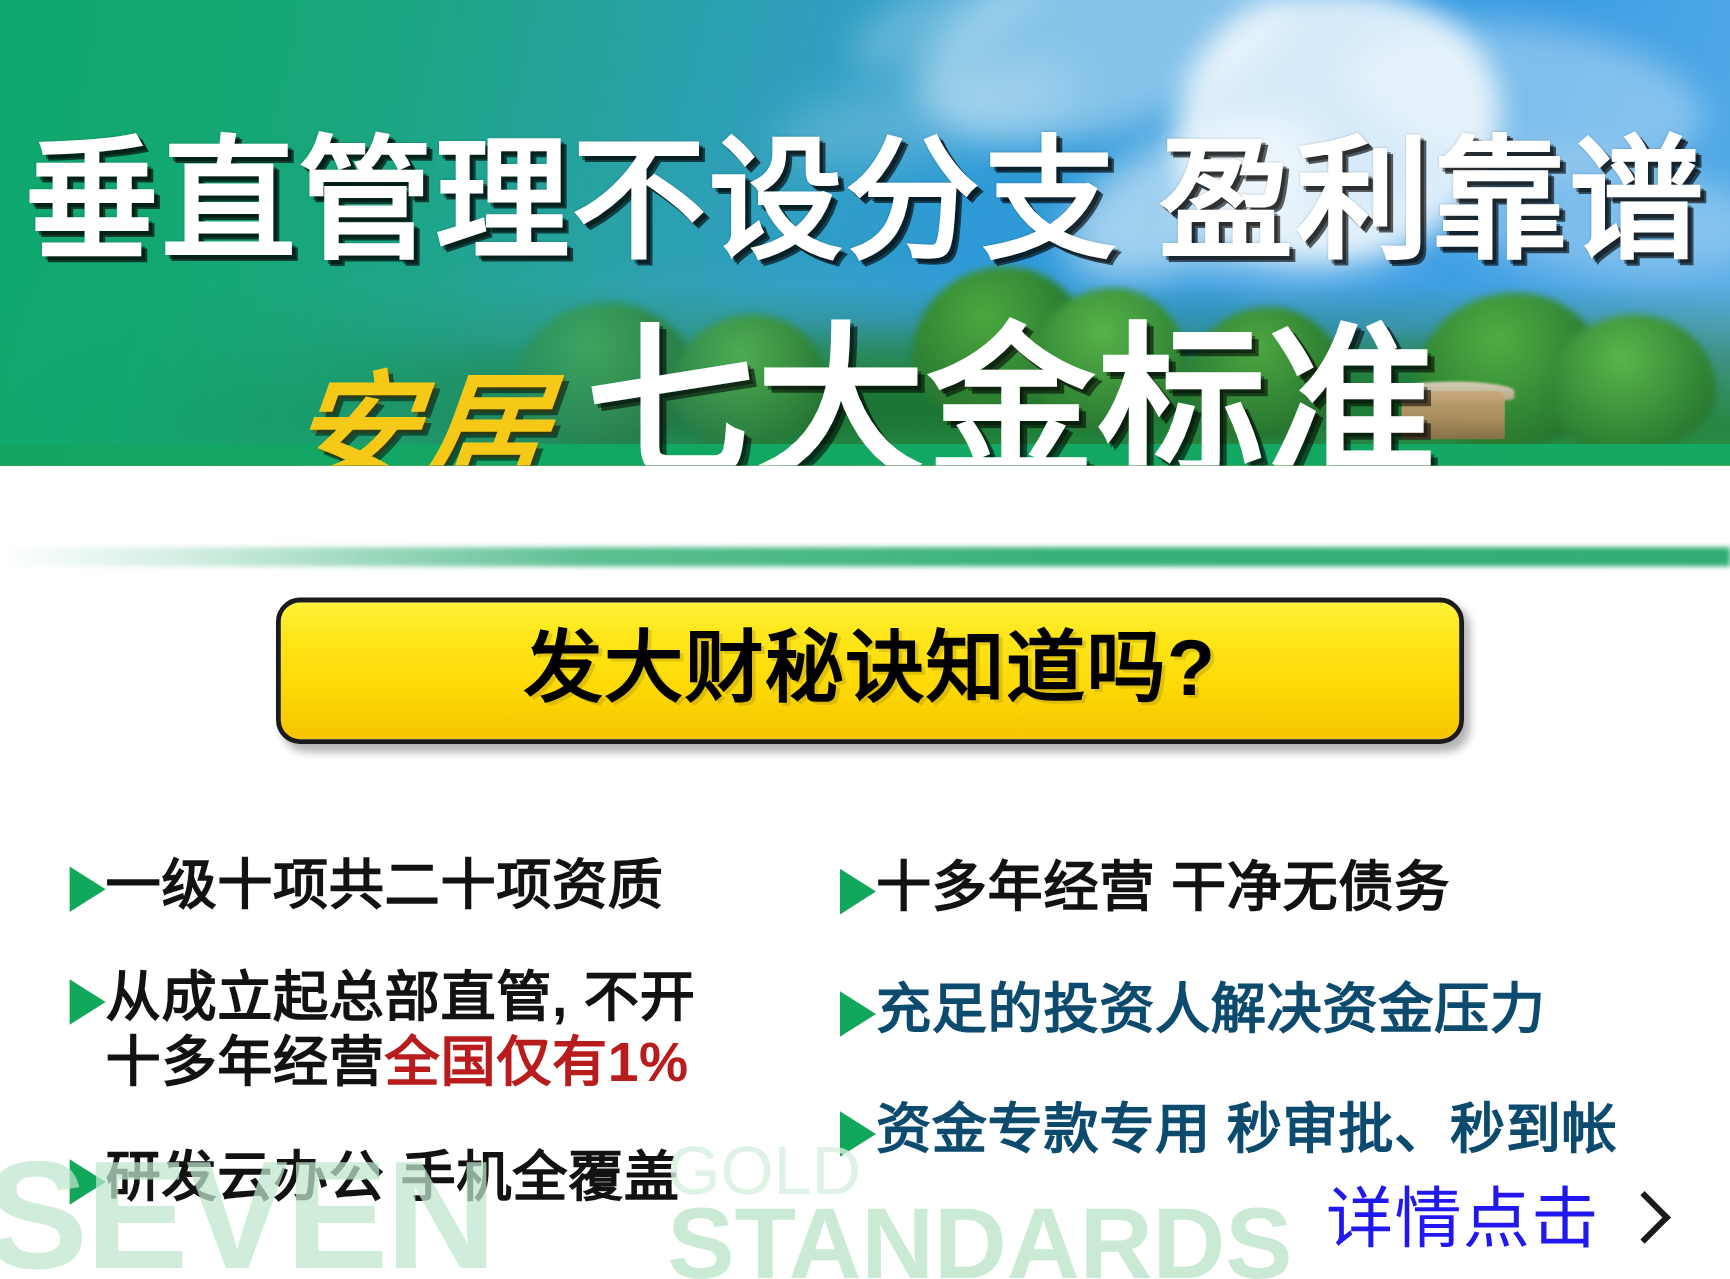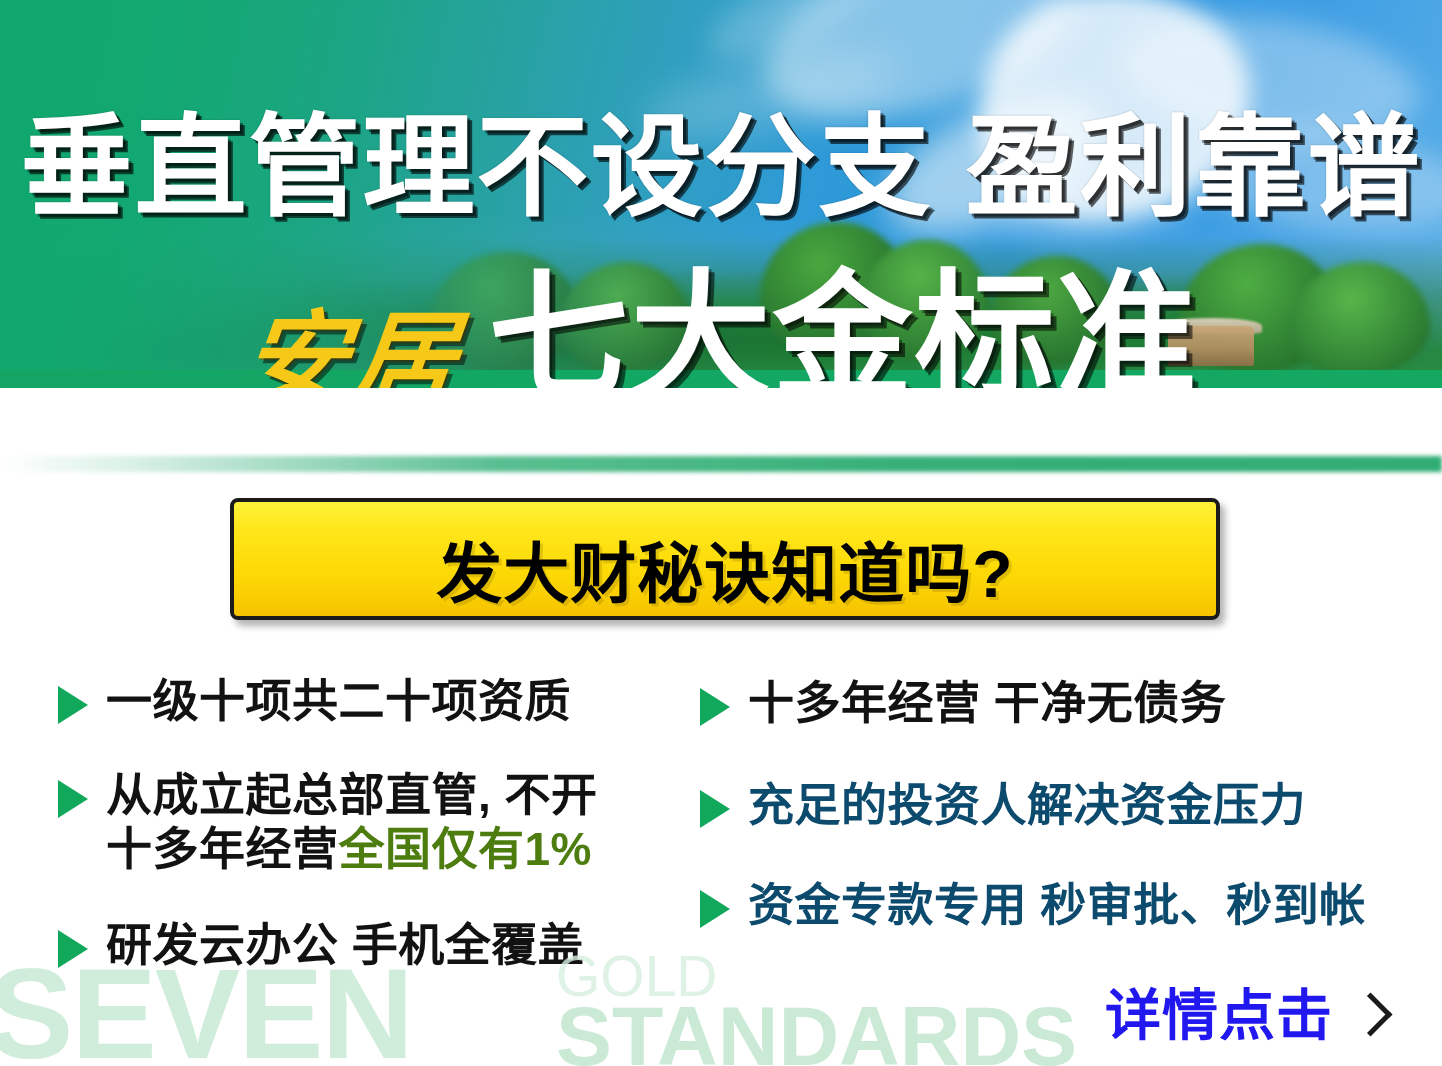--- a/index.html
+++ b/index.html
@@ -168,24 +168,24 @@
       6px 6px 0 rgba(0,0,0,.55),
       3px 3px 0 rgba(0,0,0,.40);
   }
 
   
   .ybanner{
     position:absolute;
     left:230px; top:498px;
     width:982px; height:114px;
     border:4px solid #1b1b1b;
-    border-radius:8px;
+    border-radius:20px;
     background:linear-gradient(to bottom,#fff23a 0%,#ffe71c 22%,#fdd905 62%,#f6c400 100%);
     box-shadow:5px 6px 7px rgba(0,0,0,.30);
-    display:flex;align-items:flex-end;justify-content:center;
+    display:flex;align-items:flex-start;justify-content:center;
   }
   .ybanner-text{
     font-size:66px;
     font-weight:bold;
     color:#000000;
     letter-spacing:1px;
     white-space:nowrap;
     text-shadow:3px 3px 0 rgba(120,95,0,.22);
   }
 
@@ -193,39 +193,39 @@
   .cols{
     position:absolute; left:0; top:666px; width:1442px; height:300px;
   }
   .col{position:absolute;top:0;}
   .col-left{left:58px;width:640px;}
   .col-right{left:700px;width:720px;}
 
   .bullet{
     display:flex;
     align-items:flex-start;
-    gap:18px;
+    margin-top:36px;
   }
   .tri{
     flex:0 0 auto;
     width:0;height:0;
     border-top:19px solid transparent;
     border-bottom:19px solid transparent;
     border-left:30px solid #12a85c;
     margin-top:12px;
   }
   .btext{
     font-size:46px;
     font-weight:bold;
     line-height:1.18;
     color:#121212;
     letter-spacing:.5px;
   }
   .btext.green{color:#0c4a6e;}
-  .hl{color:#4d7c0f;}
+  .hl{color:#b91c1c;}
 
   .bl1{position:absolute;left:0;top:8px;}
   .bl2{position:absolute;left:0;top:102px;}
   .bl3{position:absolute;left:0;top:252px;}
 
   .br1{position:absolute;left:0;top:10px;}
   .br2{position:absolute;left:0;top:112px;}
   .br3{position:absolute;left:0;top:212px;}
 
   
@@ -262,21 +262,21 @@
 
   
   .cta{
     position:absolute;
     right:56px; bottom:22px;
     display:flex;align-items:center;gap:22px;
     cursor:pointer;
   }
   .cta-label{
     font-size:56px;
-    font-weight:bold;
+    font-weight:normal;
     color:#2018ef;
     letter-spacing:1px;
     line-height:1;
   }
   .cta-chevron{
     display:inline-block;
     width:26px;height:26px;
     border-top:5px solid #1b1b1b;
     border-right:5px solid #1b1b1b;
     transform:rotate(45deg);

